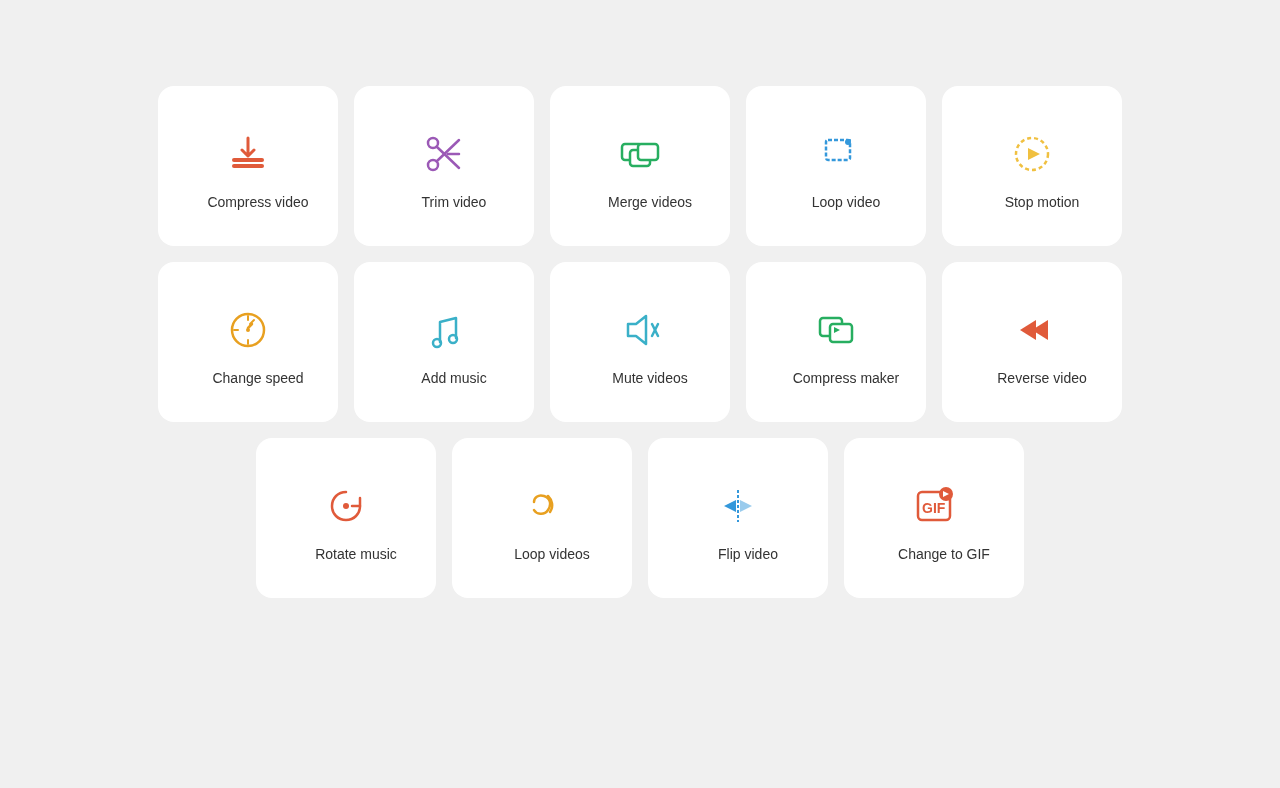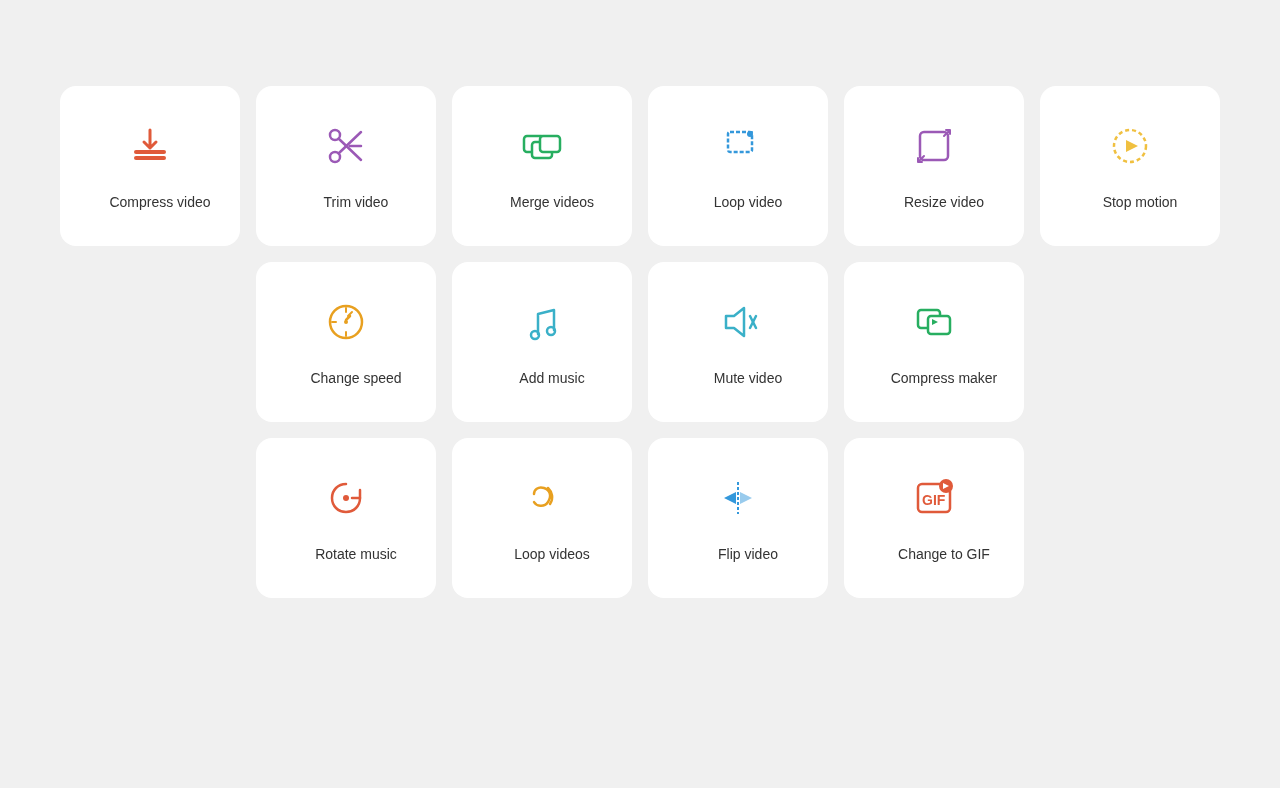--- a/index.html
+++ b/index.html
@@ -47,21 +47,21 @@
       justify-content: center;
       cursor: pointer;
       transition: box-shadow 0.2s;
       padding: 20px 10px;
       gap: 16px;
     }
     .tool-icon {
       width: 56px;
       height: 56px;
       display: flex;
-      align-items: flex-start;
+      align-items: flex-end;
       justify-content: center;
     }
     .tool-label {
       font-size: 14px;
       color: #333;
       font-weight: 400;
       margin-left: 20px;
     }
   </style>
 </head>
@@ -112,30 +112,20 @@
       <rect x="14" y="10" width="24" height="20" rx="2" stroke="#3498db" stroke-width="2.5" stroke-dasharray="4 2"></rect>
       <circle cx="36" cy="12" r="3" fill="#3498db"></circle>
       <path d="M36 12 L38 10" stroke="#3498db" stroke-width="2" stroke-linecap="round"></path>
     </svg>
         </div>
         <span class="tool-label">Loop video</span>
       </div>
       <div class="tool-card">
         <div class="tool-icon">
           <svg width="48" height="48" viewBox="0 0 48 48" fill="none" xmlns="http://www.w3.org/2000/svg">
-      <rect x="10" y="10" width="28" height="28" rx="4" stroke="#9b59b6" stroke-width="2.5"></rect>
-      <path d="M34 14 L40 8 M40 8 L36 8 M40 8 L40 12" stroke="#9b59b6" stroke-width="2" stroke-linecap="round" stroke-linejoin="round"></path>
-      <path d="M14 34 L8 40 M8 40 L12 40 M8 40 L8 36" stroke="#9b59b6" stroke-width="2" stroke-linecap="round" stroke-linejoin="round"></path>
-    </svg>
-        </div>
-        <span class="tool-label">Resize video</span>
-      </div>
-      <div class="tool-card">
-        <div class="tool-icon">
-          <svg width="48" height="48" viewBox="0 0 48 48" fill="none" xmlns="http://www.w3.org/2000/svg">
       <circle cx="24" cy="24" r="16" stroke="#f0c040" stroke-width="2.5" stroke-dasharray="4 3"></circle>
       <polygon points="20,18 32,24 20,30" fill="#f0c040"></polygon>
     </svg>
         </div>
         <span class="tool-label">Stop motion</span>
       </div>
     </div>
     <div class="grid-row">
       <div class="tool-card">
         <div class="tool-icon">
@@ -162,31 +152,40 @@
         <span class="tool-label">Add music</span>
       </div>
       <div class="tool-card">
         <div class="tool-icon">
           <svg width="48" height="48" viewBox="0 0 48 48" fill="none" xmlns="http://www.w3.org/2000/svg">
       <path d="M12 18 L12 30 L20 30 L30 38 L30 10 L20 18 Z" stroke="#3ab0c8" stroke-width="2.5" stroke-linejoin="round"></path>
       <line x1="36" y1="18" x2="42" y2="30" stroke="#3ab0c8" stroke-width="2.5" stroke-linecap="round"></line>
       <line x1="42" y1="18" x2="36" y2="30" stroke="#3ab0c8" stroke-width="2.5" stroke-linecap="round"></line>
     </svg>
         </div>
-        <span class="tool-label">Mute video</span>
+        <span class="tool-label">Mute videos</span>
       </div>
       <div class="tool-card">
         <div class="tool-icon">
           <svg width="48" height="48" viewBox="0 0 48 48" fill="none" xmlns="http://www.w3.org/2000/svg">
       <rect x="8" y="12" width="22" height="18" rx="3" stroke="#27ae60" stroke-width="2.5"></rect>
       <rect x="18" y="18" width="22" height="18" rx="3" stroke="#27ae60" stroke-width="2.5" fill="#fff"></rect>
       <path d="M22 27 L28 24 L22 21 Z" fill="#27ae60"></path>
     </svg>
         </div>
         <span class="tool-label">Compress maker</span>
+      </div>
+      <div class="tool-card">
+        <div class="tool-icon">
+          <svg width="48" height="48" viewBox="0 0 48 48" fill="none" xmlns="http://www.w3.org/2000/svg">
+      <polygon points="28,14 12,24 28,34" fill="#e05a3a"></polygon>
+      <polygon points="40,14 24,24 40,34" fill="#e05a3a"></polygon>
+    </svg>
+        </div>
+        <span class="tool-label">Reverse video</span>
       </div>
     </div>
     <div class="grid-row">
       <div class="tool-card">
         <div class="tool-icon">
           <svg width="48" height="48" viewBox="0 0 48 48" fill="none" xmlns="http://www.w3.org/2000/svg">
       <path d="M24 10 C16 10 10 16 10 24 C10 32 16 38 24 38 C32 38 38 32 38 24" stroke="#e05a3a" stroke-width="2.5" stroke-linecap="round"></path>
       <circle cx="24" cy="24" r="3" fill="#e05a3a"></circle>
       <path d="M38 16 L38 24 L30 24" stroke="#e05a3a" stroke-width="2.5" stroke-linecap="round" stroke-linejoin="round"></path>
     </svg>

